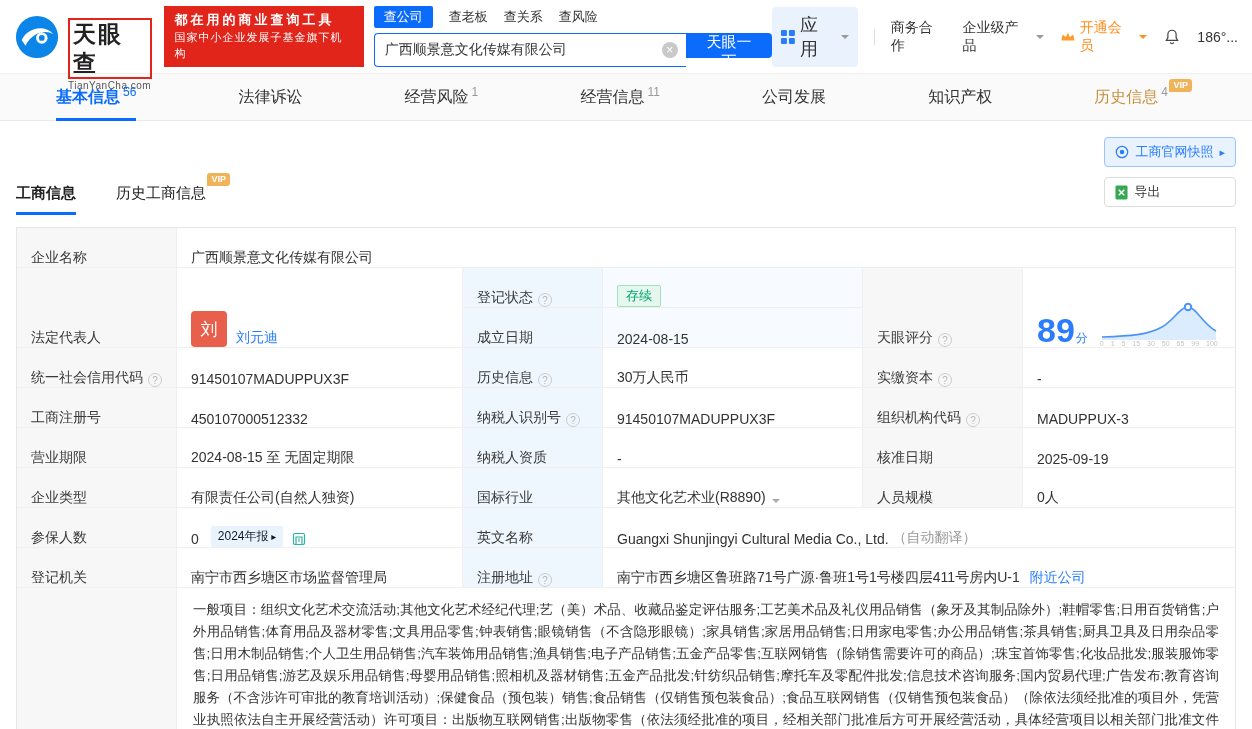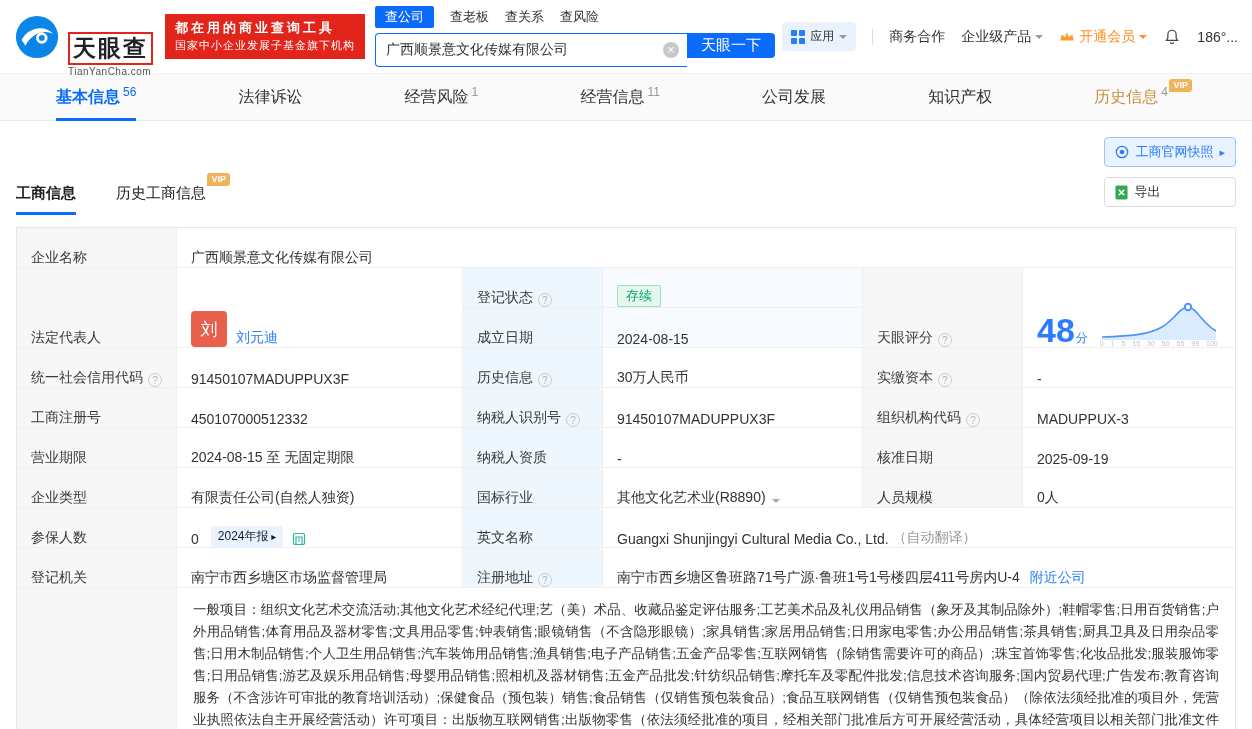--- a/index.html
+++ b/index.html
@@ -27,21 +27,21 @@
   .search-input {
     width: 312px; height: 34px; border: 1px solid #0b6bfb; border-right: none;
     border-radius: 4px 0 0 4px; padding: 0 30px 0 10px; font-size: 14px; color: #333; outline: none;
     font-family: inherit;
   }
   .clear-icon { position: absolute; right: 8px; top: 9px; width: 16px; height: 16px; background: #c9c9c9; border-radius: 50%; cursor: pointer; }
   .clear-icon::before { content: "×"; color: #fff; font-size: 12px; line-height: 16px; display: block; text-align: center; }
   .search-btn { height: 25px; padding: 0 14px; background: #0b6bfb; color: #fff; border: none; border-radius: 0 4px 4px 0; font-size: 15px; cursor: pointer; font-family: inherit; }
   .header-right { margin-left: auto; display: flex; align-items: center; gap: 16px; }
   .apps-chip { display: flex; align-items: center; gap: 5px; background: #eaf2fe; border-radius: 4px; padding: 6px 9px; cursor: pointer; }
-  .apps-chip span { font-size: 12px; color: #333; }
+  .apps-chip span { font-size: 18px; color: #333; }
   .v-divider { width: 1px; height: 16px; background: #ddd; }
   .nav-link { font-size: 14px; color: #333; cursor: pointer; display: flex; align-items: center; gap: 4px; }
   .nav-link.orange { color: #ff8f1f; }
   .tri-down { width: 0; height: 0; border: 4px solid transparent; border-top-color: #999; margin-top: 4px; }
   .tri-down.orange { border-top-color: #ff8f1f; }
   .temp { font-size: 14px; color: #333; }
   
   .main-tabs { display: flex; justify-content: space-between; align-items: stretch; height: 48px; background: #fafafa; border-top: 1px solid #f0f0f0; border-bottom: 1px solid #e8e8e8; padding: 0 60px 0 56px; }
   .main-tab { position: relative; display: flex; align-items: center; font-size: 16px; color: #333; cursor: pointer; }
   .main-tab .cnt { font-size: 12px; color: #999; margin-left: 3px; transform: translateY(-5px); }
@@ -235,21 +235,21 @@
   </div>
   <div class="cell val-b" style="grid-area:2/4/3/5">
     <span class="status-badge">存续</span>
   </div>
   <div class="cell lbl" style="grid-area:2/5/4/6">
     <span>天眼评分</span>
     <span class="q"></span>
   </div>
   <div class="cell er score-cell" style="grid-area:2/6/4/7">
     <span>
-      <span class="score-num">48</span><span class="score-unit">分</span>
+      <span class="score-num">89</span><span class="score-unit">分</span>
     </span>
     <span class="score-chart">
       <svg width="118" height="40" viewBox="0 0 118 40">
         <path d="M2 36 C30 35 48 34 62 26 C74 19 80 6 88 6 C96 6 102 22 116 30 L116 39 L2 39 Z" fill="#dcecff"></path>
         <path d="M2 36 C30 35 48 34 62 26 C74 19 80 6 88 6 C96 6 102 22 116 30" fill="none" stroke="#4b93f7" stroke-width="1.6"></path>
         <circle cx="88" cy="6" r="3.2" fill="#fff" stroke="#4b93f7" stroke-width="2"></circle>
       </svg>
       <span class="score-ticks">
         <span>0</span>
           <span>1</span>
@@ -377,21 +377,21 @@
     <span>登记机关</span>
   </div>
   <div class="cell" style="grid-area:9/2/10/3">
     <span>南宁市西乡塘区市场监督管理局</span>
   </div>
   <div class="cell lbl lbl-b" style="grid-area:9/3/10/4">
     <span>注册地址</span>
     <span class="q"></span>
   </div>
   <div class="cell er" style="grid-area:9/4/10/7">
-    <span>南宁市西乡塘区鲁班路71号广源·鲁班1号1号楼四层411号房内U-4</span>
+    <span>南宁市西乡塘区鲁班路71号广源·鲁班1号1号楼四层411号房内U-1</span>
     <a class="link" style="margin-left:10px;white-space:nowrap;">附近公司</a>
   </div>
 
   <div class="cell lbl eb" style="grid-area:10/1/11/2">
     <span>经营范围</span>
     <span class="q"></span>
   </div>
   <div class="cell er eb scope-cell" style="grid-area:10/2/11/7">
     <span>一般项目：组织文化艺术交流活动;其他文化艺术经纪代理;艺（美）术品、收藏品鉴定评估服务;工艺美术品及礼仪用品销售（象牙及其制品除外）;鞋帽零售;日用百货销售;户外用品销售;体育用品及器材零售;文具用品零售;钟表销售;眼镜销售（不含隐形眼镜）;家具销售;家居用品销售;日用家电零售;办公用品销售;茶具销售;厨具卫具及日用杂品零售;日用木制品销售;个人卫生用品销售;汽车装饰用品销售;渔具销售;电子产品销售;五金产品零售;互联网销售（除销售需要许可的商品）;珠宝首饰零售;化妆品批发;服装服饰零售;日用品销售;游艺及娱乐用品销售;母婴用品销售;照相机及器材销售;五金产品批发;针纺织品销售;摩托车及零配件批发;信息技术咨询服务;国内贸易代理;广告发布;教育咨询服务（不含涉许可审批的教育培训活动）;保健食品（预包装）销售;食品销售（仅销售预包装食品）;食品互联网销售（仅销售预包装食品）（除依法须经批准的项目外，凭营业执照依法自主开展经营活动）许可项目：出版物互联网销售;出版物零售（依法须经批准的项目，经相关部门批准后方可开展经营活动，具体经营项目以相关部门批准文件或许可证件为准）</span>
   </div>

